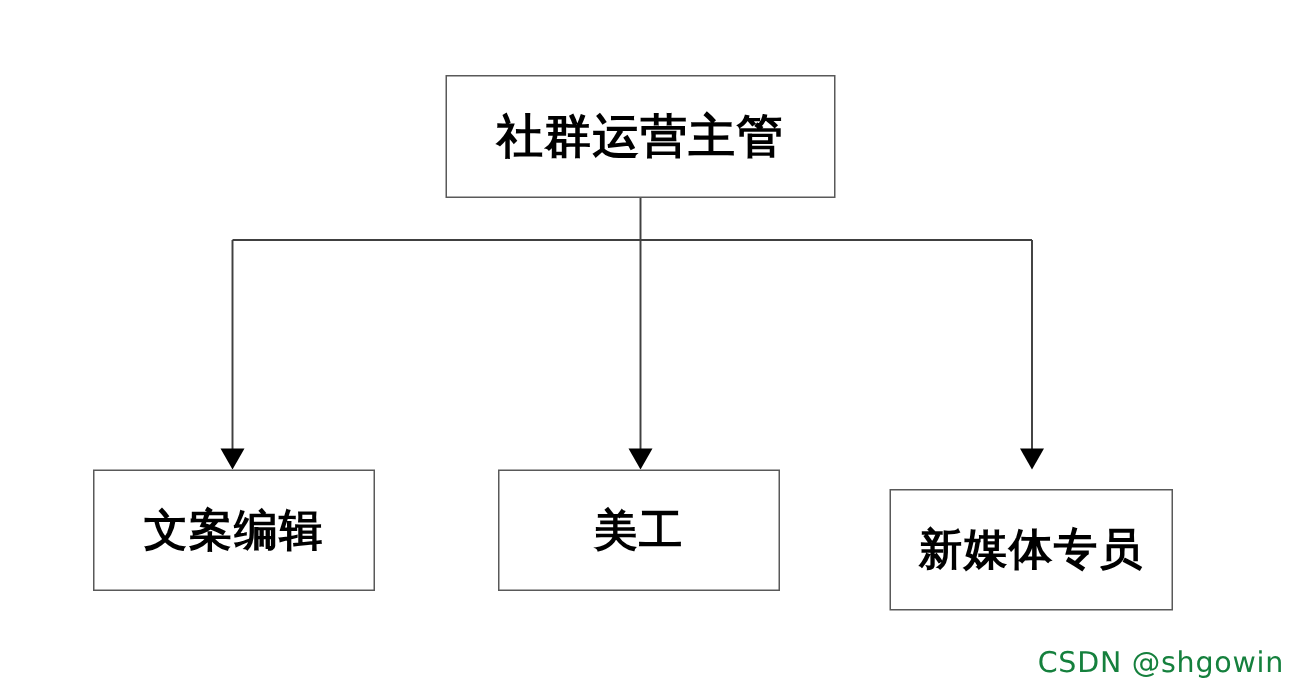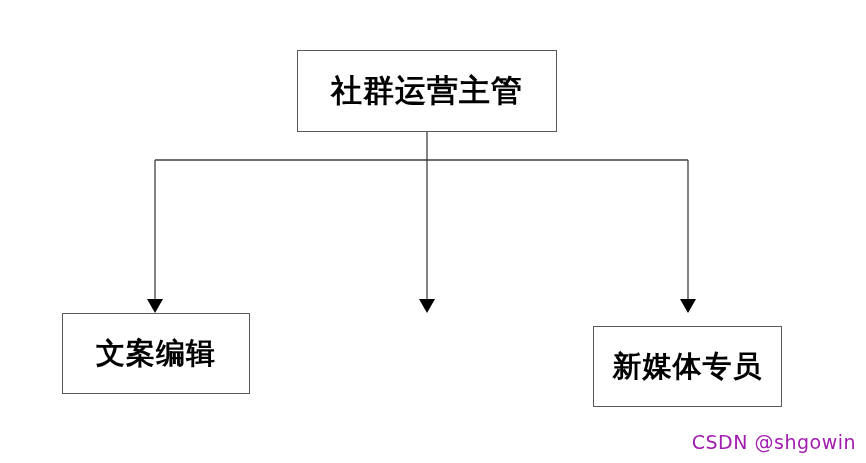--- a/index.html
+++ b/index.html
@@ -50,21 +50,21 @@
   .node-child { top: 313px; height: 81px; }
   .node-child .node-label { font-size: 29px; }
   .node-child-0 { left: 62px;  width: 188px; }
   .node-child-1 { left: 332px; width: 188px; }
   .node-child-2 { left: 593px; width: 189px; margin-top: 13px; }
   .watermark {
     position: absolute;
     right: 10px;
     bottom: 10px;
     font-size: 19px;
-    color: #a21caf;
+    color: #15803d;
     letter-spacing: 0.5px;
     white-space: nowrap;
   }
 </style>
 </head>
 <body>
 
 <div class="canvas">
 
   <svg class="connector-svg" viewBox="0 0 866 463" xmlns="http://www.w3.org/2000/svg">
@@ -84,20 +84,23 @@
   </svg>
 
   <div class="node node-root">
     <span class="node-label">社群运营主管</span>
   </div>
 
   <div class="node node-child node-child-0">
     <span class="node-label">文案编辑</span>
   </div>
 
+  <div class="node node-child node-child-1">
+    <span class="node-label">美工</span>
+  </div>
 
   <div class="node node-child node-child-2">
     <span class="node-label">新媒体专员</span>
   </div>
 
   <div class="watermark">CSDN @shgowin</div>
 
 </div>
 
 </body></html>

